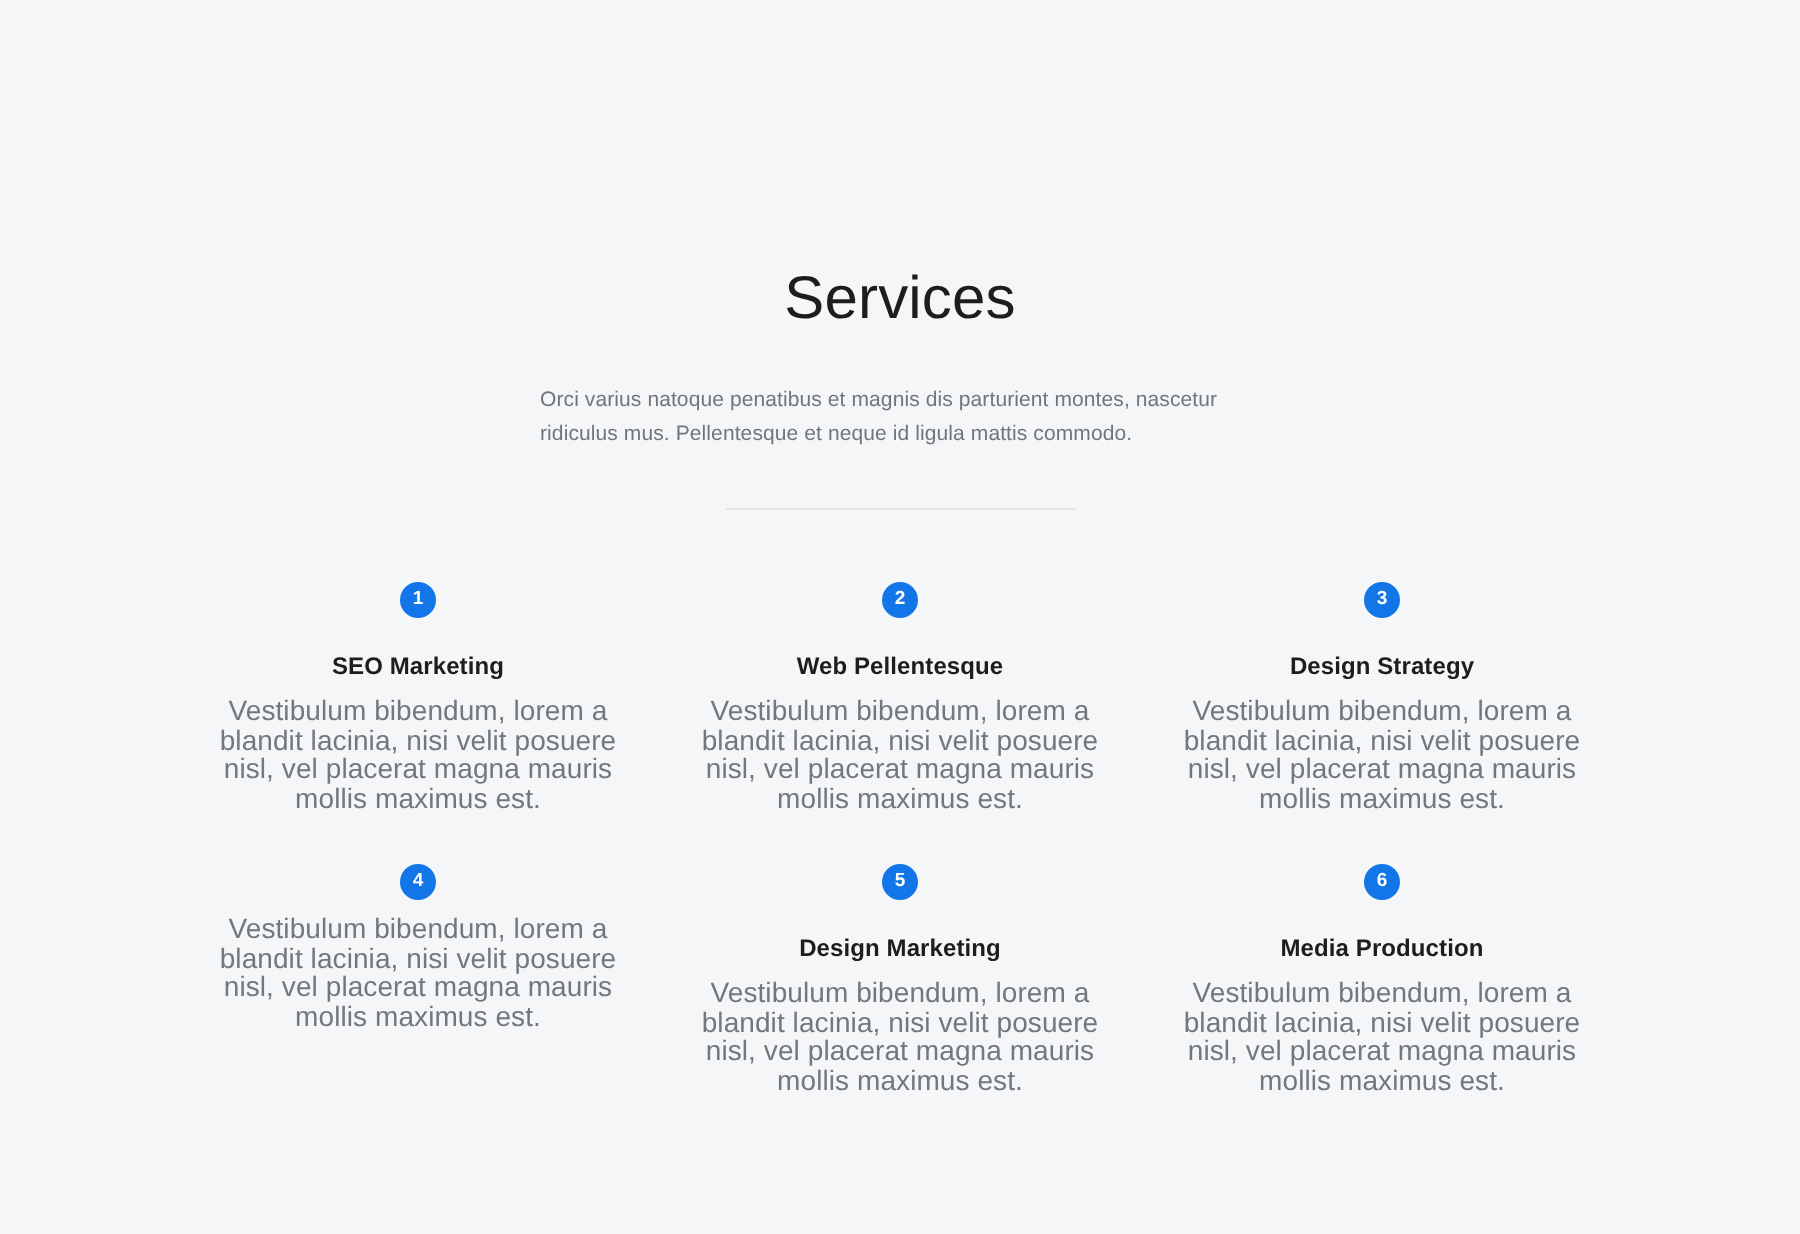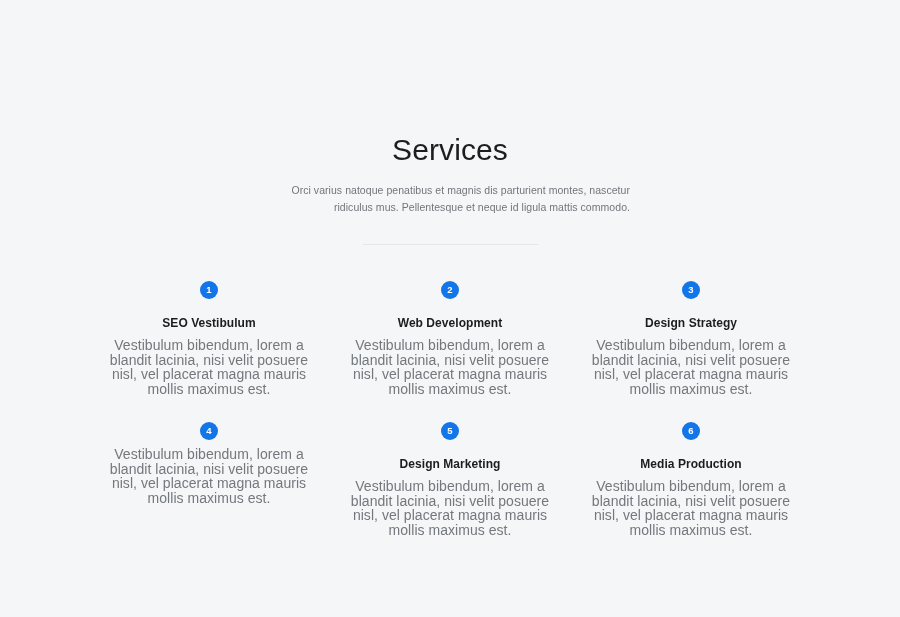--- a/index.html
+++ b/index.html
@@ -36,23 +36,23 @@
     text-align: center;
     font-family: "Liberation Sans", sans-serif;
     font-weight: 300;
     font-size: 30px;
     line-height: 36px;
     color: #1c1d1f;
     letter-spacing: 0.1px;
   }
 
   .section-subtitle {
-    margin: 14px auto 0 auto;
+    margin: 24px auto 0 auto;
     width: 360px;
-    text-align: right;
+    text-align: left;
     font-size: 10.5px;
     line-height: 17px;
     color: #71767c;
     letter-spacing: 0.05px;
   }
 
   .divider-wrap {
     margin-top: 20px;
     display: flex;
     justify-content: center;
@@ -126,27 +126,27 @@
     <p class="section-subtitle">Orci varius natoque penatibus et magnis dis parturient montes, nascetur ridiculus mus. Pellentesque et neque id ligula mattis commodo.</p>
 
     <div class="divider-wrap">
       <hr class="divider">
     </div>
 
     <div class="grid">
 
       <div class="card">
         <span class="badge">1</span>
-        <h3 class="card-title">SEO Vestibulum</h3>
+        <h3 class="card-title">SEO Marketing</h3>
         <p class="card-body">Vestibulum bibendum, lorem a blandit lacinia, nisi velit posuere nisl, vel placerat magna mauris mollis maximus est.</p>
       </div>
 
       <div class="card">
         <span class="badge">2</span>
-        <h3 class="card-title">Web Development</h3>
+        <h3 class="card-title">Web Pellentesque</h3>
         <p class="card-body">Vestibulum bibendum, lorem a blandit lacinia, nisi velit posuere nisl, vel placerat magna mauris mollis maximus est.</p>
       </div>
 
       <div class="card">
         <span class="badge">3</span>
         <h3 class="card-title">Design Strategy</h3>
         <p class="card-body">Vestibulum bibendum, lorem a blandit lacinia, nisi velit posuere nisl, vel placerat magna mauris mollis maximus est.</p>
       </div>
 
       <div class="card">

